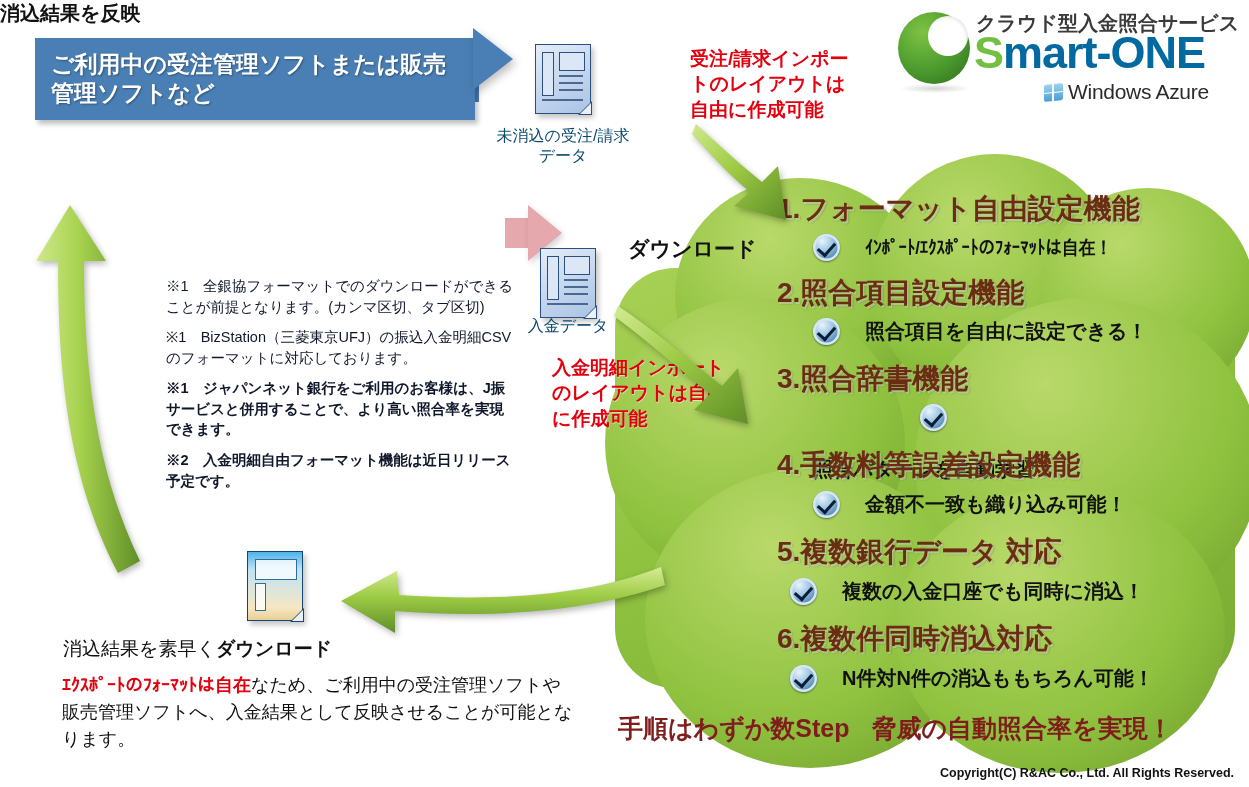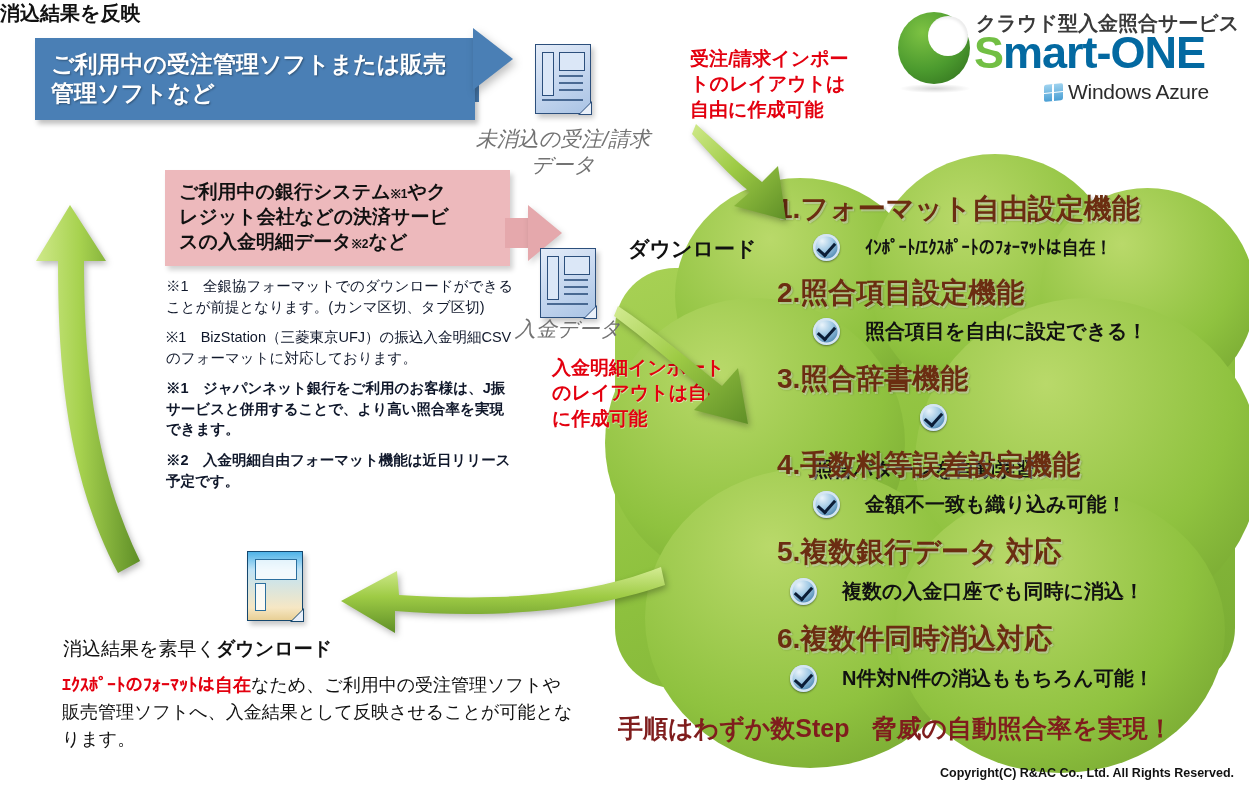--- a/index.html
+++ b/index.html
@@ -55,21 +55,21 @@
   .doc{position:absolute;width:56px;height:70px;}
   .doc .page{position:absolute;inset:0;background:linear-gradient(150deg,#e4ecf8 0%,#c3d5ee 55%,#a9c3e4 100%);
     border:1.6px solid #2c4f7c;box-shadow:3px 4px 5px rgba(0,0,0,.22);}
   .doc .fold{position:absolute;right:-1px;bottom:-1px;width:0;height:0;border-left:14px solid transparent;border-bottom:14px solid #2c4f7c;}
   .doc .fold2{position:absolute;right:0px;bottom:0px;width:0;height:0;border-left:11px solid transparent;border-bottom:11px solid #e9f0fa;}
   .doc .bar{position:absolute;background:#2c4f7c;opacity:.8;}
   .doc .blk{position:absolute;border:1.6px solid #2c4f7c;background:#dbe7f7;}
   .doc-dl .page{background:linear-gradient(180deg,#4fb3e8 0%,#bfe3f6 26%,#f6e7c4 82%,#e8cf95 100%);border:1.6px solid #15476e;}
   .doc-dl .fold{border-bottom-color:#15476e;}
   .doc-dl .blk{border:1.6px solid #2b6f9e;background:rgba(255,255,255,.78);}
-  .doc-label{position:absolute;text-align:center;font-size:21px;color:#737373;line-height:1.25;font-style:italic;}
+  .doc-label{position:absolute;text-align:center;font-size:16px;color:#0c4a6e;line-height:1.25;}
 
   
   #cloud{position:absolute;left:585px;top:148px;width:664px;height:600px;}
   .lobe{position:absolute;border-radius:50%;background:radial-gradient(circle at 38% 26%,#b6d95e 0%,#97c council 0%,#8cc63f 55%,#6f9f2e 100%);}
   .lobe{background:radial-gradient(circle at 38% 26%,#b9d96a 0%,#8fc23f 58%,#6d9c2c 100%);}
   .cl-a{left:90px;top:30px;width:250px;height:235px;}
   .cl-b{left:285px;top:6px;width:250px;height:250px;}
   .cl-c{left:455px;top:40px;width:215px;height:215px;}
   .cl-d{left:20px;top:150px;width:300px;height:290px;}
   .cl-e{left:330px;top:150px;width:345px;height:330px;}
@@ -198,23 +198,20 @@
     <div class="fold"></div>
     <div class="fold2"></div>
   </div>
   <div class="doc-label" style="left:470px;top:126px;width:186px;">
     <div>未消込の受注/請求</div>
     <div>データ</div>
   </div>
 
   <div class="red-call" id="red-1">受注/請求インポートのレイアウトは自由に作成可能</div>
 
-  <div id="pink-box">
-    <div class="txt"><span>ご利用中の銀行システム</span><span class="sm">※1</span><span>やク</span><br><span>レジット会社などの決済サービ</span><br><span>スの入金明細データ</span><span class="sm">※2</span><span>など</span></div>
-  </div>
   <div id="pink-arrowtail"></div>
   <div id="pink-arrowhead"></div>
 
   <div class="doc" style="left:540px;top:248px;">
     <div class="page"></div>
     <div class="blk" style="left:7px;top:8px;width:10px;height:42px;"></div>
     <div class="blk" style="left:24px;top:8px;width:24px;height:17px;"></div>
     <div class="bar" style="left:24px;top:31px;width:24px;height:2.2px;"></div>
     <div class="bar" style="left:24px;top:38px;width:24px;height:2.2px;"></div>
     <div class="bar" style="left:24px;top:45px;width:24px;height:2.2px;"></div>

